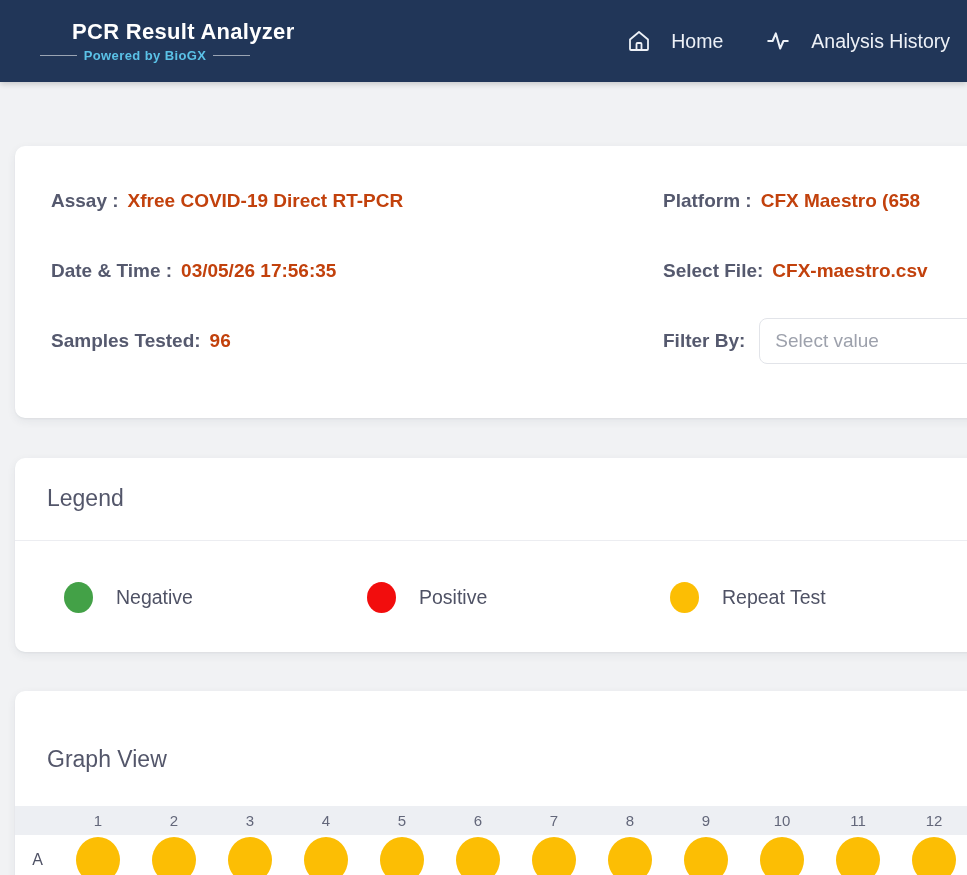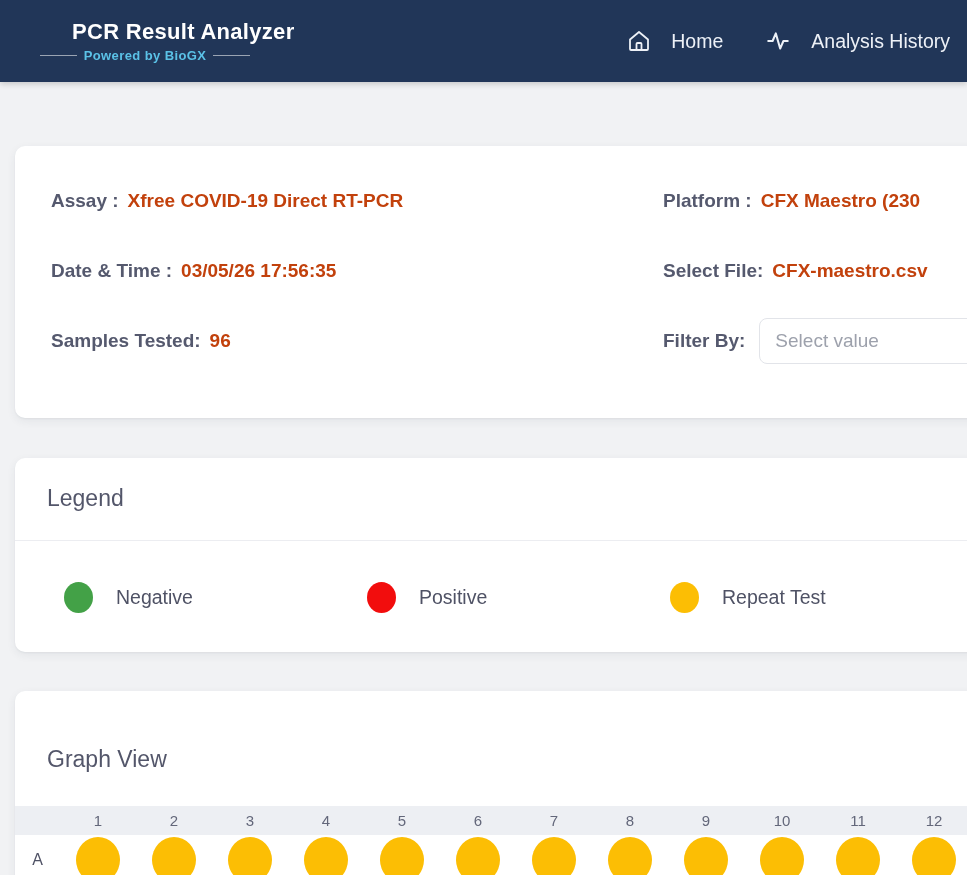--- a/index.html
+++ b/index.html
@@ -122,21 +122,21 @@
         <span class="info-value">03/05/26 17:56:35</span>
       </div>
       <div class="info-row">
         <span class="info-label">Samples Tested:</span>
         <span class="info-value">96</span>
       </div>
     </div>
     <div>
       <div class="info-row">
         <span class="info-label">Platform :</span>
-        <span class="info-value">CFX Maestro (230</span>
+        <span class="info-value">CFX Maestro (658</span>
       </div>
       <div class="info-row">
         <span class="info-label">Select File:</span>
         <span class="info-value">CFX-maestro.csv</span>
       </div>
       <div class="info-row">
         <span class="info-label">Filter By:</span>
         <input class="filter-input" type="text" placeholder="Select value" style="">
       </div>
     </div>

